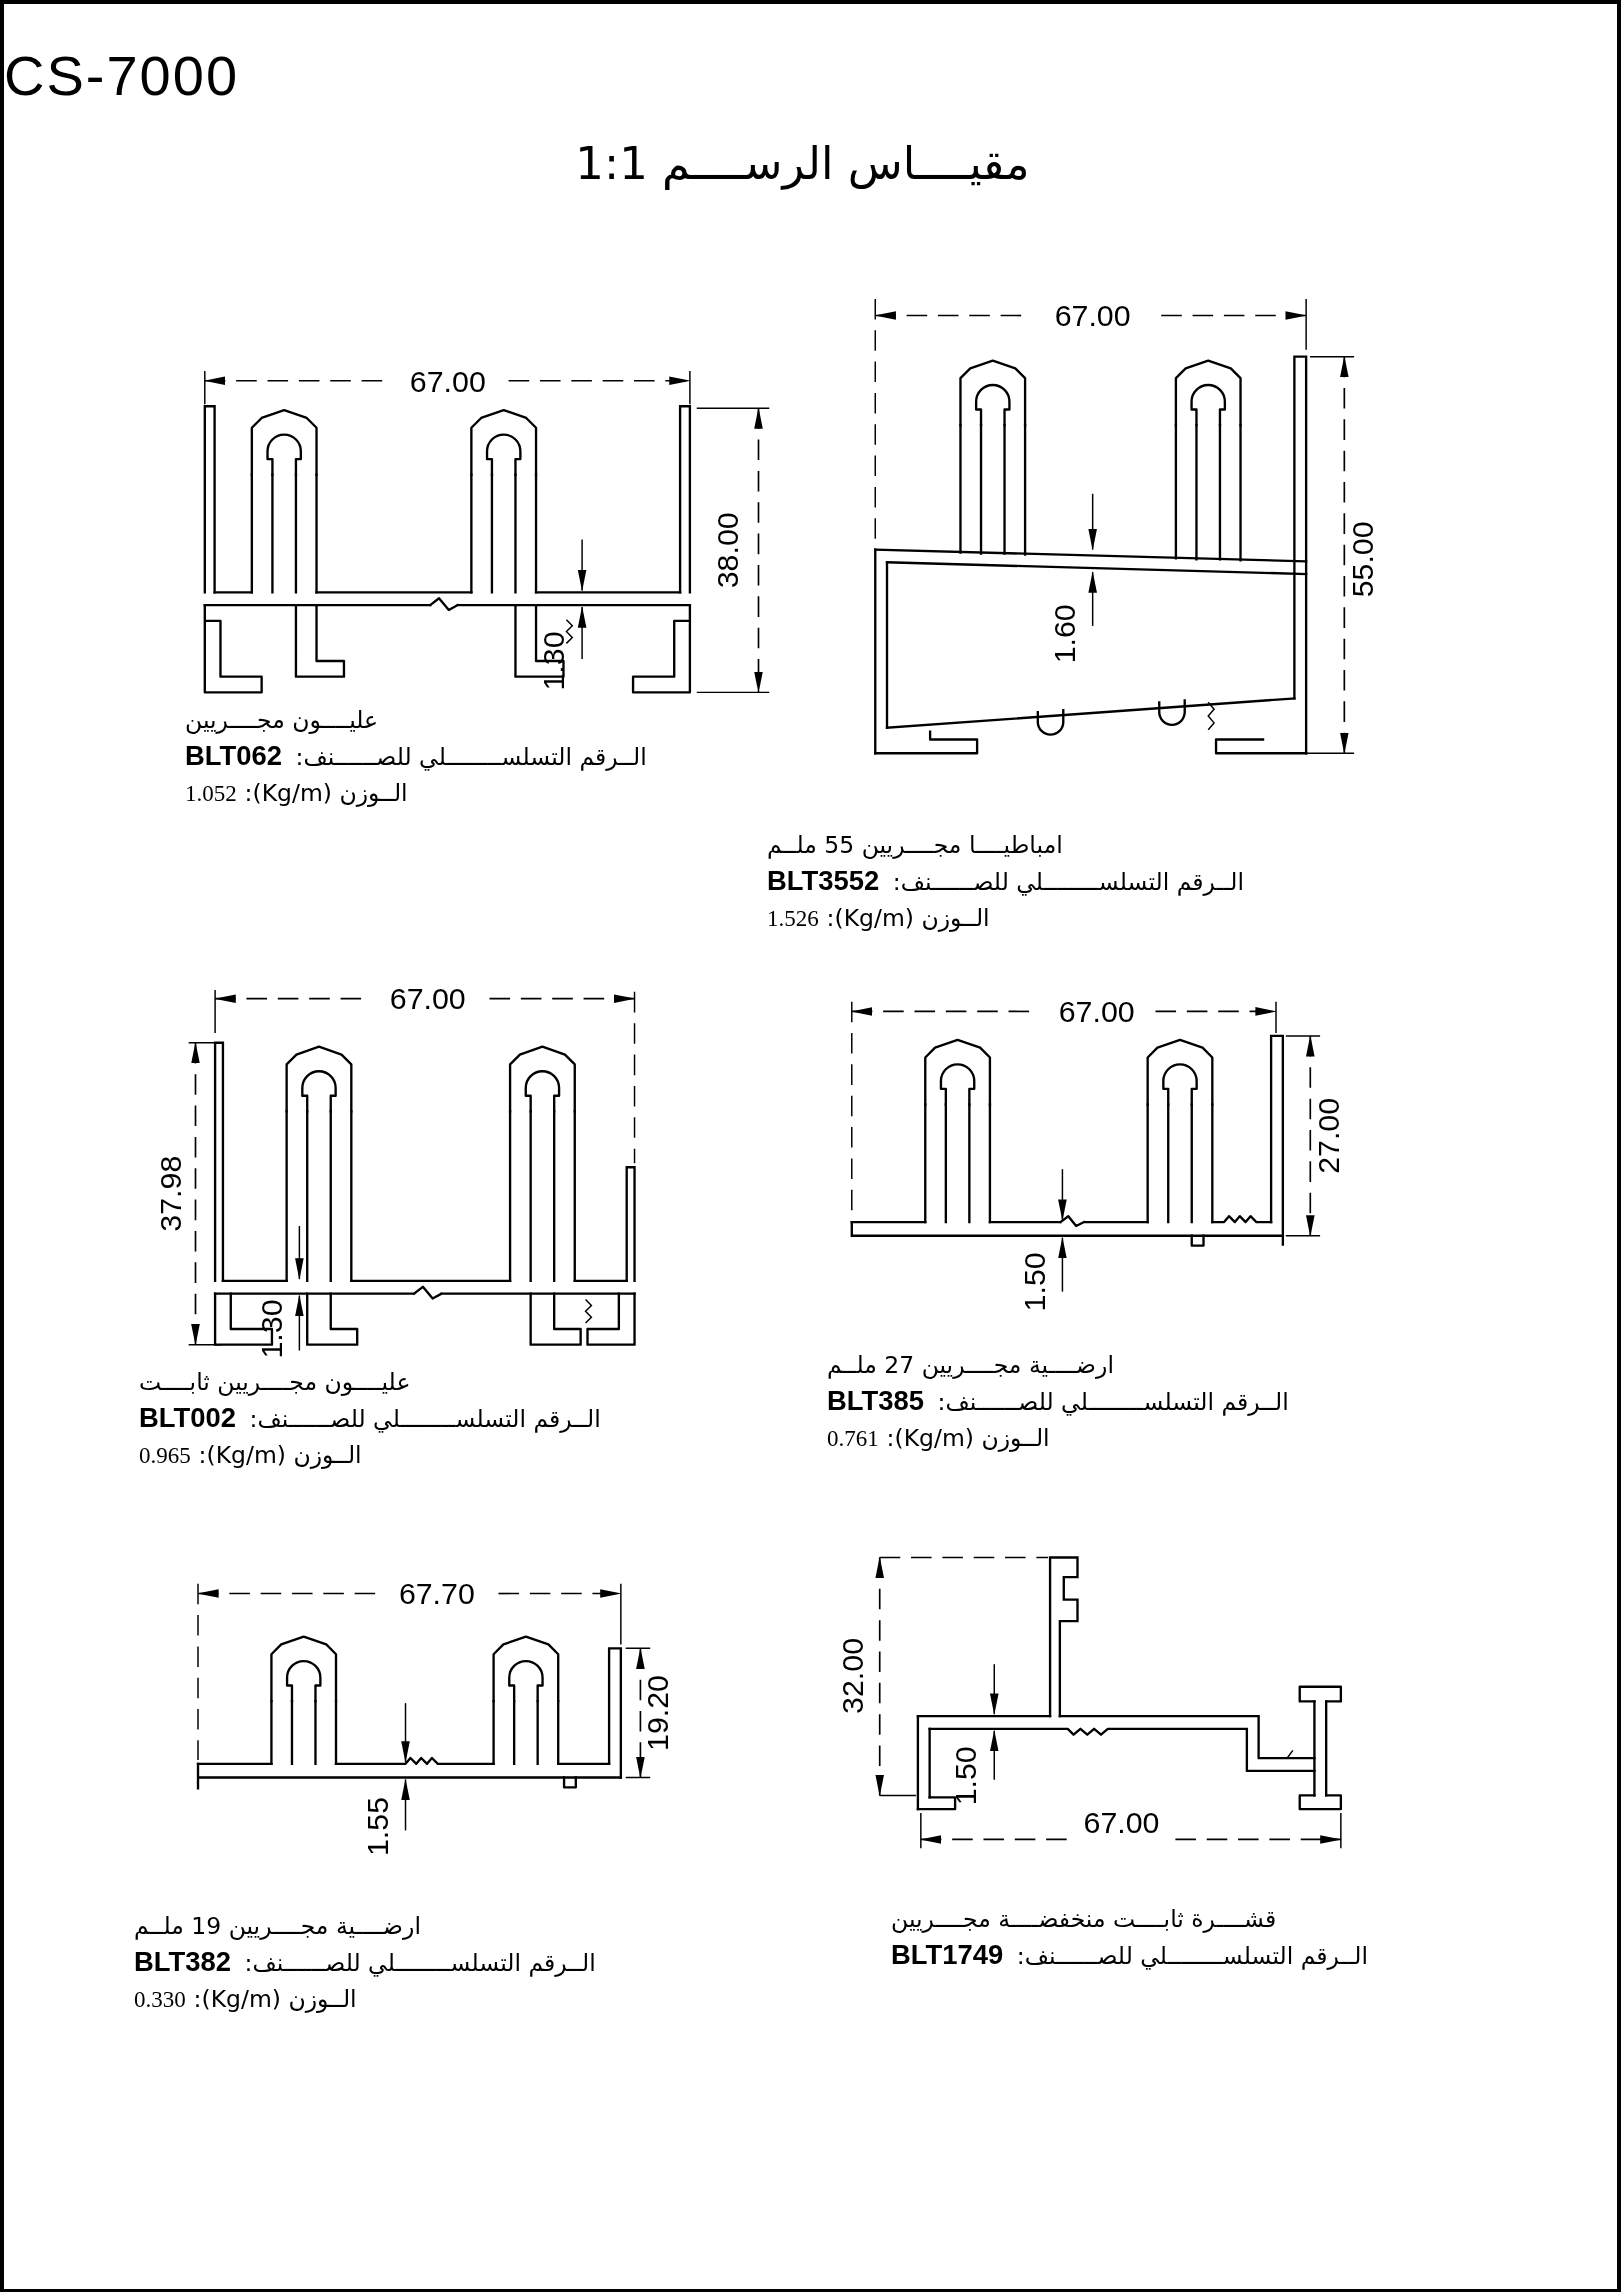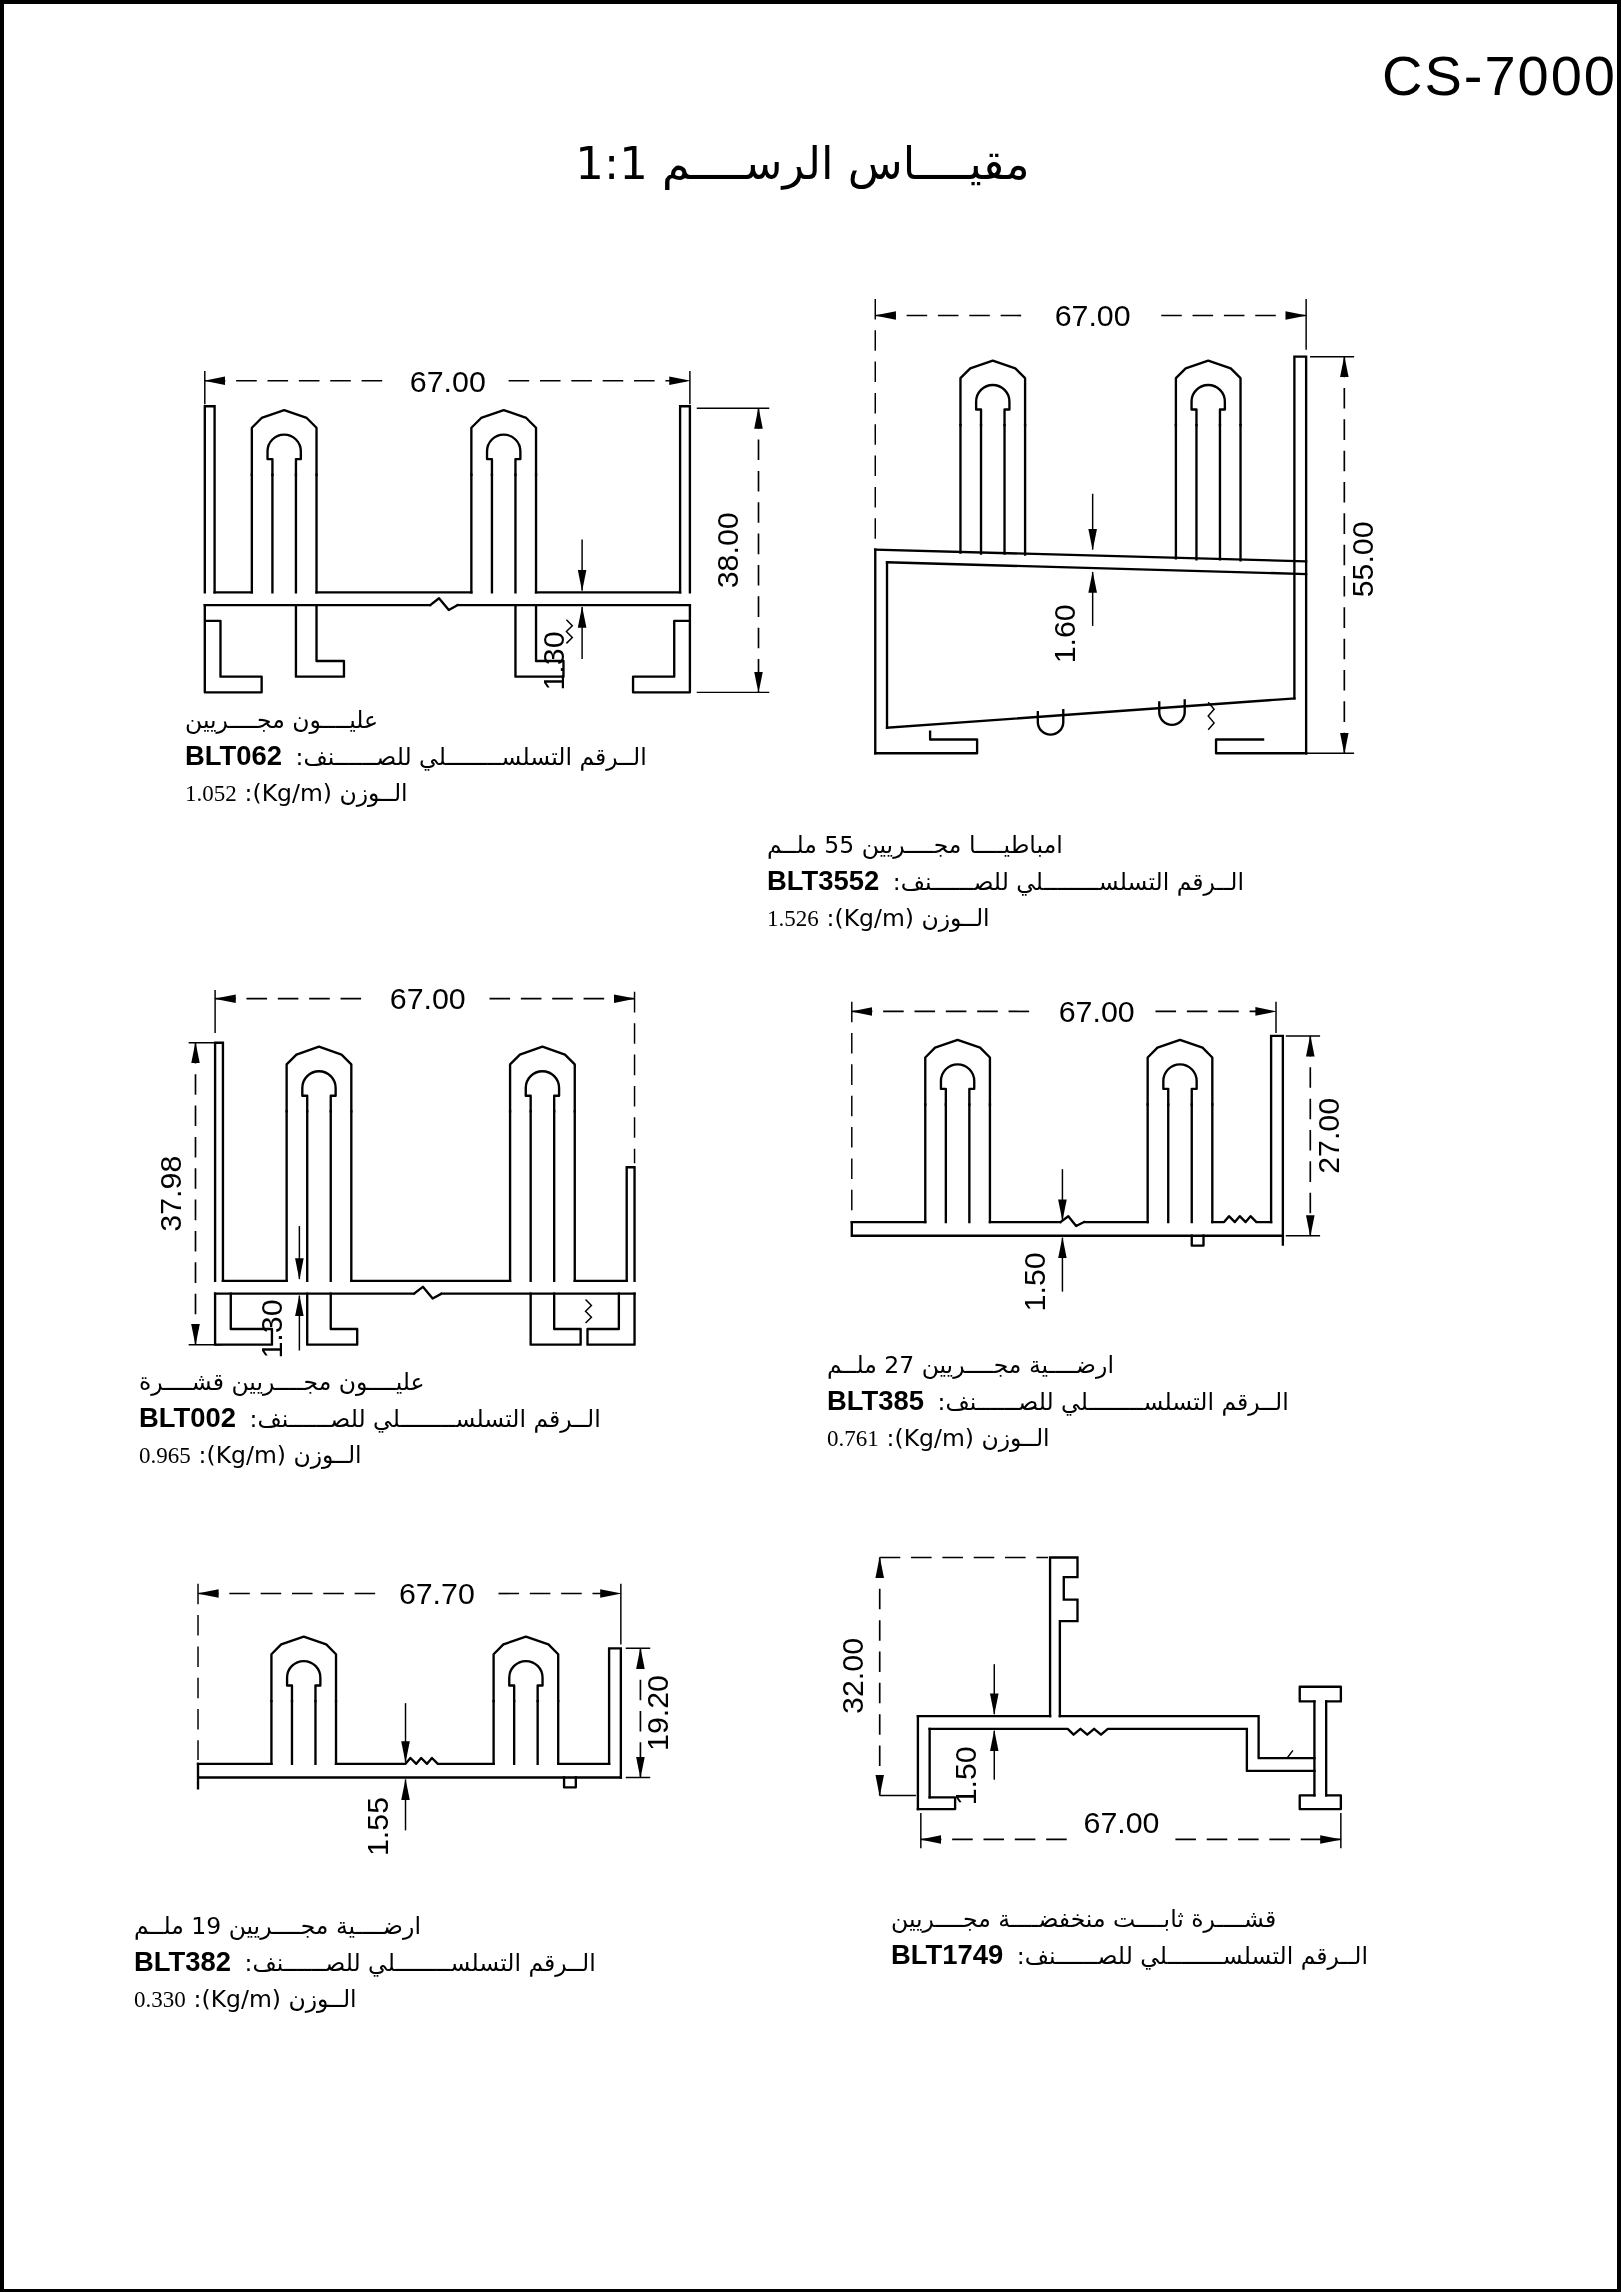--- a/index.html
+++ b/index.html
@@ -1,19 +1,19 @@
 <!DOCTYPE html>
 <html><head>
 <meta charset="utf-8">
 <style>
   *{box-sizing:border-box}
   html,body{margin:0;padding:0;background:#9c9c9c}
   .page{position:relative;width:1621px;height:2293px;margin:0 auto;background:#fff;
         border:4.9px solid #000;overflow:hidden;font-family:"Liberation Sans",sans-serif;color:#000}
-  .title{position:absolute;left:0;right:0;top:39px;text-align:right;
+  .title{position:absolute;left:0;right:0;top:39px;text-align:left;
          font-size:56px;letter-spacing:2px;font-family:"Liberation Sans",sans-serif}
   .subtitle{position:absolute;left:0;right:16px;top:133px;text-align:center;direction:rtl;
             font-size:45px;font-family:"DejaVu Sans",sans-serif}
   .drawing{position:absolute}
   .plabel{position:absolute;direction:rtl;text-align:left;
           font-family:"DejaVu Sans",sans-serif;font-size:23.5px;line-height:36px;white-space:nowrap}
   .pcode{font-family:"Liberation Sans",sans-serif;font-size:27.4px;font-weight:bold;margin-inline-start:13.7px}
   .wval{font-family:Liberation Serif, serif;font-size:23px;margin-inline-start:7.8px}
   svg{display:block;overflow:visible}
   svg .ln{stroke:#000;stroke-width:2.4;fill:none;stroke-linejoin:round;stroke-linecap:square}
@@ -143,21 +143,21 @@
         <path class="ln" d="M45,316 V368 H103 V352 H61 V316"></path>
         <path class="ln" d="M139,316 V368 H190 V352 H163 V316"></path>
         <path class="ln" d="M367,316 V368 H418 V352 H391 V316"></path>
         <path class="ln" d="M473,316 V368 H425 V352 H457 V316"></path>
         <path class="ext" d="M423,322 l6,6 l-6,6 l6,6 l-6,6"></path>
       </g>
     </svg>
   </div>
 
   <div class="plabel" style="left:135px;top:1360px;width:505px">
-    <div>عليــــون مجــــريين قشــــرة</div>
+    <div>عليــــون مجــــريين ثابــــت</div>
     <div><span>الــرقم التسلســــــــلي للصــــــنف:</span><b class="pcode">BLT002</b></div>
     <div><span>الــوزن (Kg/m):</span><span class="wval">0.965</span></div>
   </div>
 
   <div class="drawing" style="left:833px;top:980px">
     <svg width="637" height="338" viewBox="0 0 650 345">
       <g>
         <path class="extd" d="M15,18 V242"></path>
         <path class="ext" d="M448,18 V50"></path>
         <path class="dim" d="M15,28 H205" marker-start="url(#arr)"></path>

